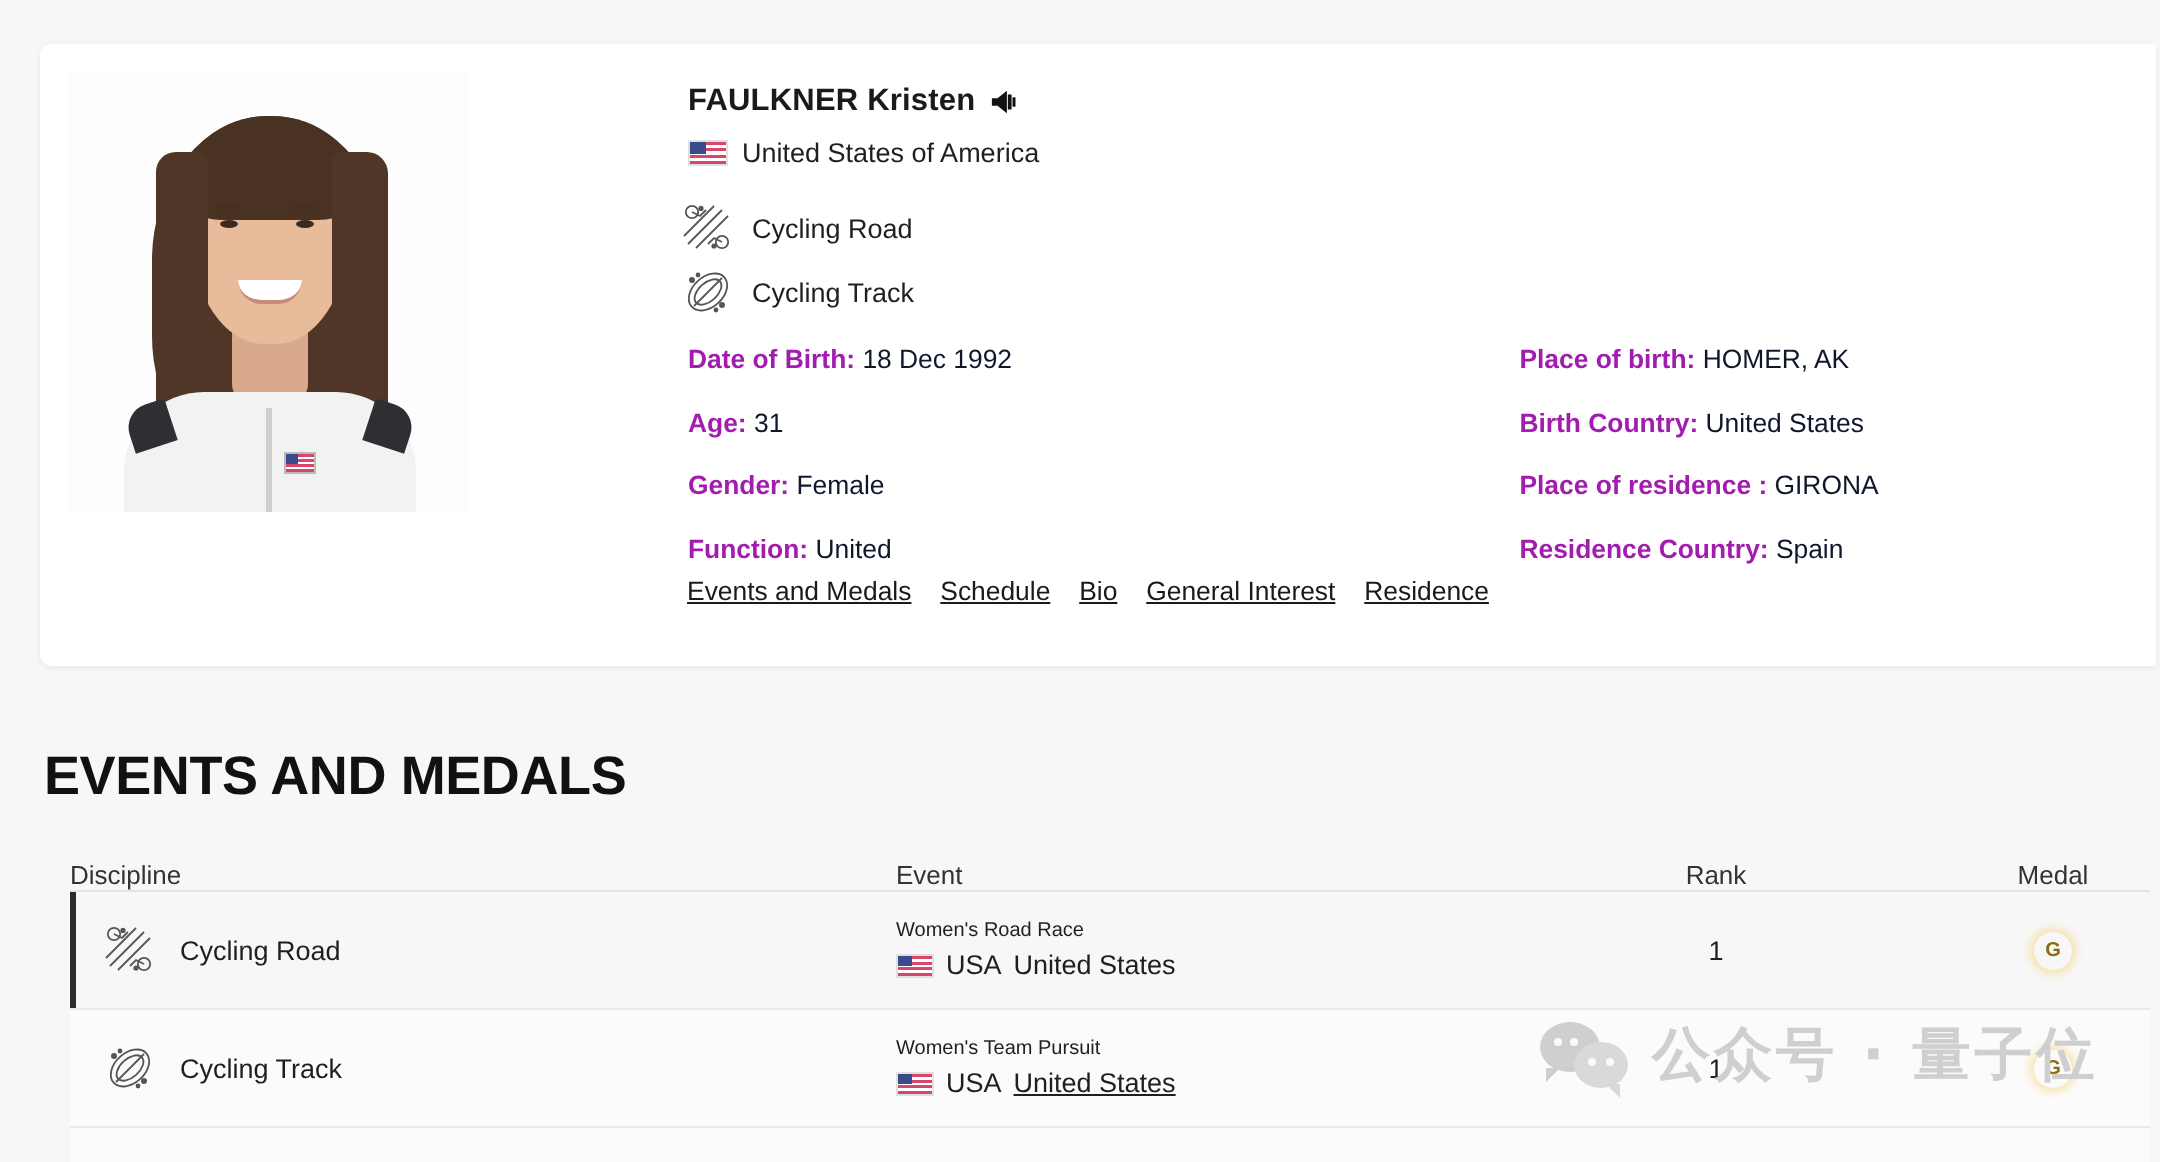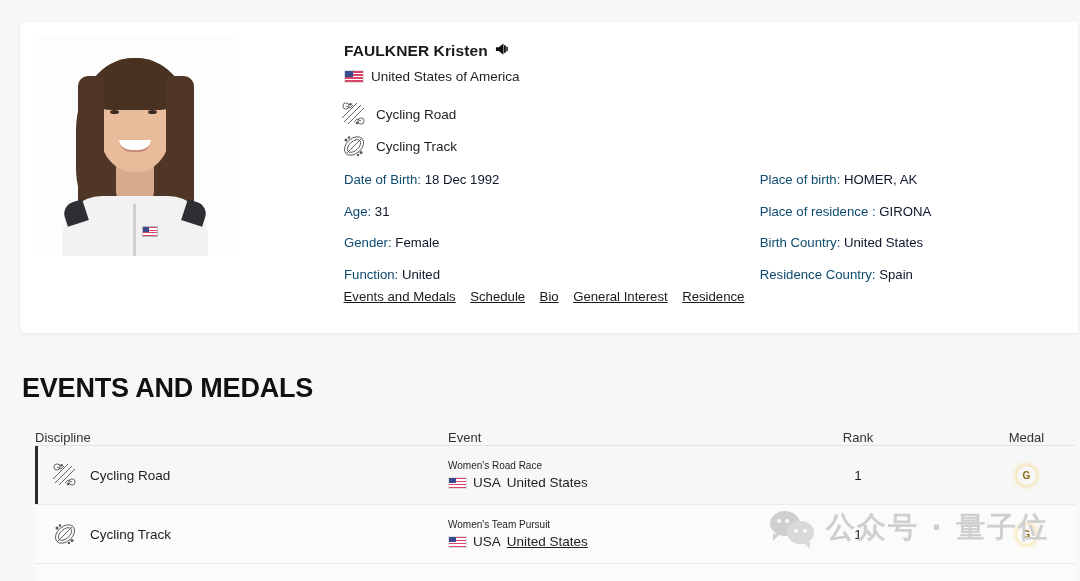--- a/index.html
+++ b/index.html
@@ -123,21 +123,21 @@
   }
   .us-flag .canton {
     position: absolute; left: 0; top: 0; width: 42%; height: 53%;
     background: #3a4a8c;
   }
 
   
   .info { position: absolute; left: 305px; top: 20px; right: 10px; }
 
   .name-row {
-    display: flex; align-items: flex-start; gap: 7px;
+    display: flex; align-items: center; gap: 7px;
     margin-left: 19px; margin-bottom: 9px;
   }
   .athlete-name { font-size: 15.5px; font-weight: bold; letter-spacing: .1px; }
   .speaker-icon { width: 15px; height: 14px; display: block; }
 
   .country-row {
     display: flex; align-items: center; gap: 7px;
     margin-left: 19px; margin-bottom: 17px;
   }
   .country-row .us-flag { width: 20px; height: 13px; }
@@ -153,21 +153,21 @@
   .facts {
     position: relative; margin-top: 14px; margin-left: 19px;
     display: flex;
   }
   .facts-col { width: 445px; }
   .facts-col.right { width: 330px; }
   .fact {
     font-size: 13.2px; line-height: 1.1; margin-bottom: 17px;
     white-space: nowrap;
   }
-  .fact b { font-weight: normal; color: #0c4a6e; }
+  .fact b { font-weight: bold; color: #a21caf; }
   .fact span { color: #0f172a; }
 
   .links {
     position: absolute; left: 0; right: 10px; top: 265px;
     text-align: center;
   }
   .links a {
     font-size: 13.2px; color: #1a1a1a; text-decoration: underline;
     margin: 0 5px;
   }
@@ -358,26 +358,26 @@
           <b>Function:</b>
           <span>United</span>
         </div>
       </div>
       <div class="facts-col right">
         <div class="fact">
           <b>Place of birth:</b>
           <span>HOMER, AK</span>
         </div>
         <div class="fact">
+          <b>Birth Country:</b>
+          <span>United States</span>
+        </div>
+        <div class="fact">
           <b>Place of residence :</b>
           <span>GIRONA</span>
-        </div>
-        <div class="fact">
-          <b>Birth Country:</b>
-          <span>United States</span>
         </div>
         <div class="fact">
           <b>Residence Country:</b>
           <span>Spain</span>
         </div>
       </div>
     </div>
   </div>
 
   <div class="links">

